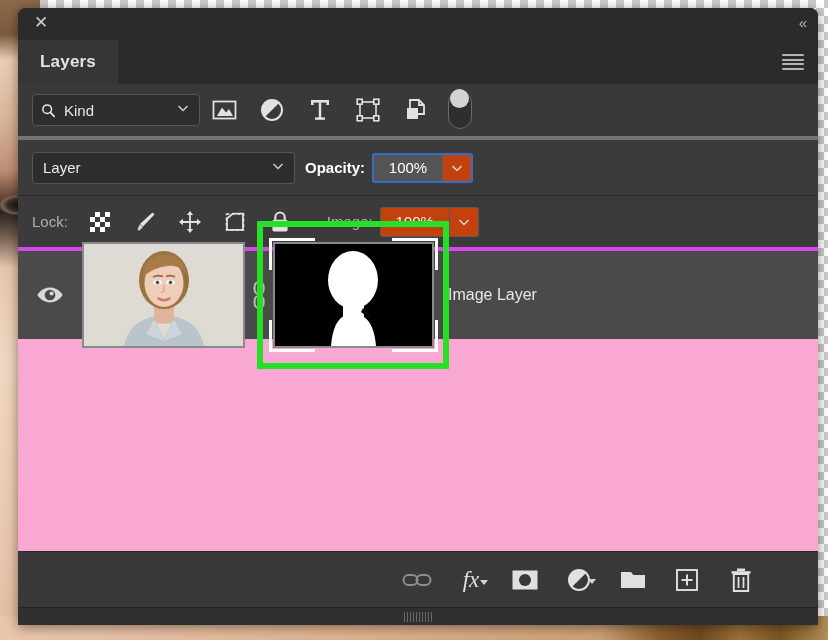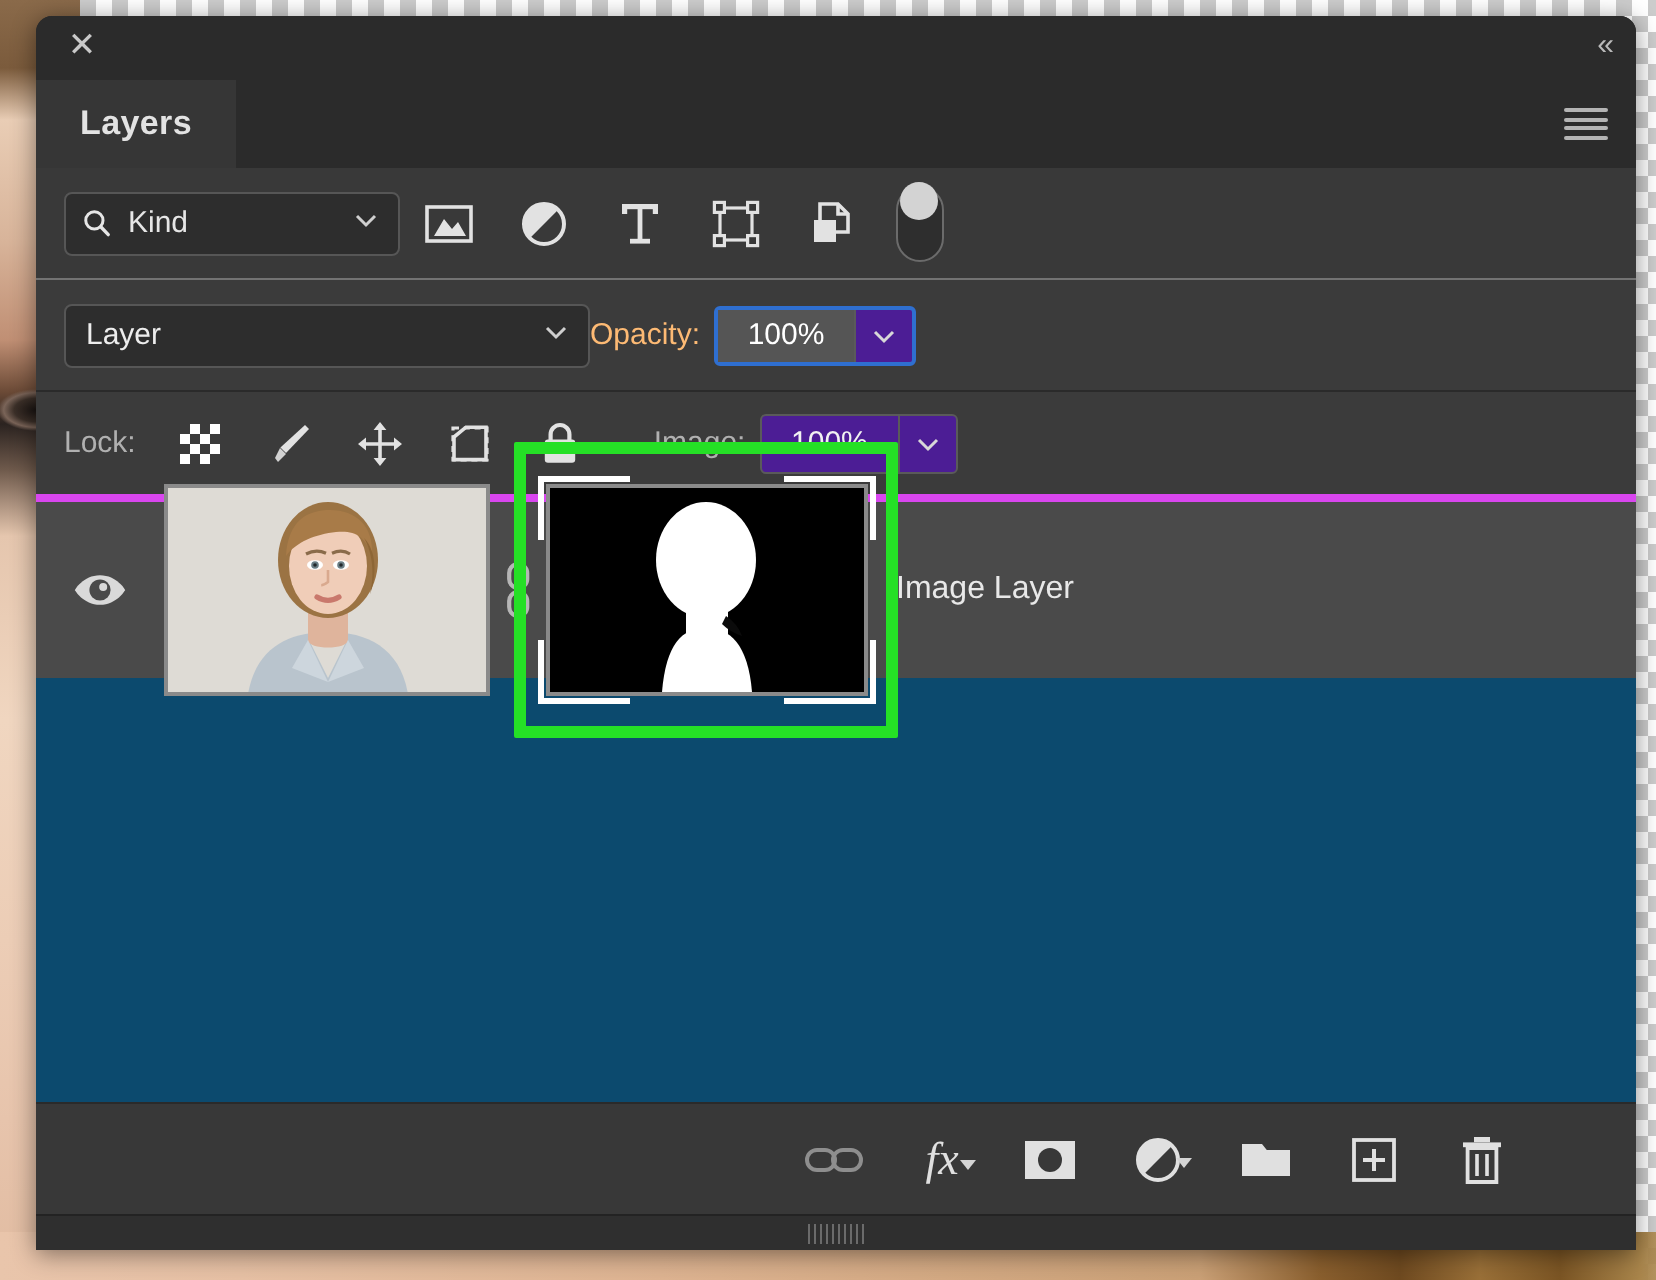--- a/index.html
+++ b/index.html
@@ -97,21 +97,21 @@
   .hamburger {
     position: absolute; right: 14px; top: 14px;
     width: 22px; height: 16px;
     display: flex; flex-direction: column; justify-content: space-between;
   }
   .hamburger i { display:block; height: 2px; background: #b4b4b4; border-radius: 1px;}
 
   
   .filter-row {
     height: 56px; background: #393939;
-    border-bottom: 1px solid #737373;
+    border-bottom: 4px solid #737373;
     display: flex; align-items: center; padding: 0 14px; gap: 0;
     flex: 0 0 auto;
   }
   .kind-select {
     width: 168px; height: 32px; background: #2d2d2d;
     border: 1px solid #565656; border-radius: 4px;
     display: flex; align-items: center; padding: 0 8px;
     color: #e6e6e6; font-size: 15px; position: relative;
   }
   .kind-select .lbl { margin-left: 8px; }
@@ -134,24 +134,24 @@
     display: flex; align-items: center; padding: 0 14px;
     flex: 0 0 auto;
   }
   .blend-select {
     width: 263px; height: 32px; background: #2d2d2d;
     border: 1px solid #565656; border-radius: 4px;
     display: flex; align-items: center; padding: 0 10px;
     color: #ededed; font-size: 15px; position: relative;
   }
   .blend-select .chev { position: absolute; right: 9px; top: 6px; }
-  .op-label { color: #fdba74; font-size: 15px; margin-right: 7px; }
+  .op-label { color: #ffffff; font-size: 15px; margin-left: 10px; margin-right: 7px; font-weight: bold; }
   .numbox {
     height: 30px; display: flex; align-items: stretch;
-    border: 1px solid #5a5a5a; border-radius: 3px; background: #4c1d95; text-align: right;
+    border: 1px solid #5a5a5a; border-radius: 3px; background: #c2410c; text-align: right;
   }
   .numbox.focused { border: 2px solid #2f6fd0; border-radius: 3px; }
   .numbox .val {
     width: 68px; display: flex; align-items: center; justify-content: center;
     color: #f2f2f2; font-size: 15px;
   }
   .numbox.focused .val { background: #555555; color: #ffffff; }
   .numbox .sep { width: 1px; background: #5a5a5a; }
   .numbox .dd { width: 28px; display: flex; align-items: center; justify-content: center; }
 
@@ -160,21 +160,21 @@
     height: 55px; background: #3b3b3b;
     border-bottom: 4px solid #d946ef;
     display: flex; align-items: center; padding: 0 14px;
     flex: 0 0 auto;
   }
   .lock-label { color: #b0b0b0; font-size: 15px; margin-right: 10px; }
   .lk { width: 45px; display: flex; align-items: center; justify-content: center; }
   .fill-label { color: #b0b0b0; font-size: 15px; margin-left: 24px; margin-right: 7px; }
 
   
-  .layer-list { flex: 1 1 auto; background: #0c4a6e; position: relative; }
+  .layer-list { flex: 1 1 auto; background: #f9a8d4; position: relative; }
   .layer-row {
     height: 88px; background: #4a4a4a;
     display: flex; align-items: center; position: relative;
   }
   .eye-cell { width: 64px; display: flex; align-items: center; justify-content: center; }
   .thumb-img {
     width: 163px; height: 106px; border: 2px solid #8a8a8a;
     overflow: hidden; position: relative; background: #dedbd6; flex: 0 0 auto;
   }
   .link-cell { width: 28px; display:flex; align-items:center; justify-content:center; position: relative; }

